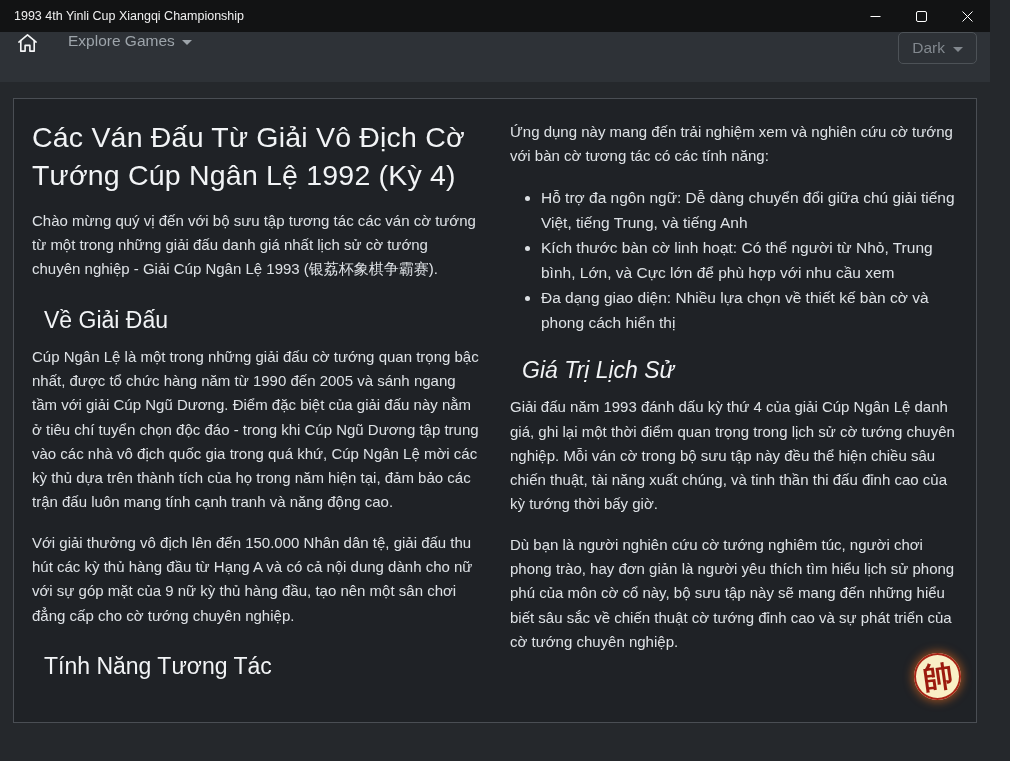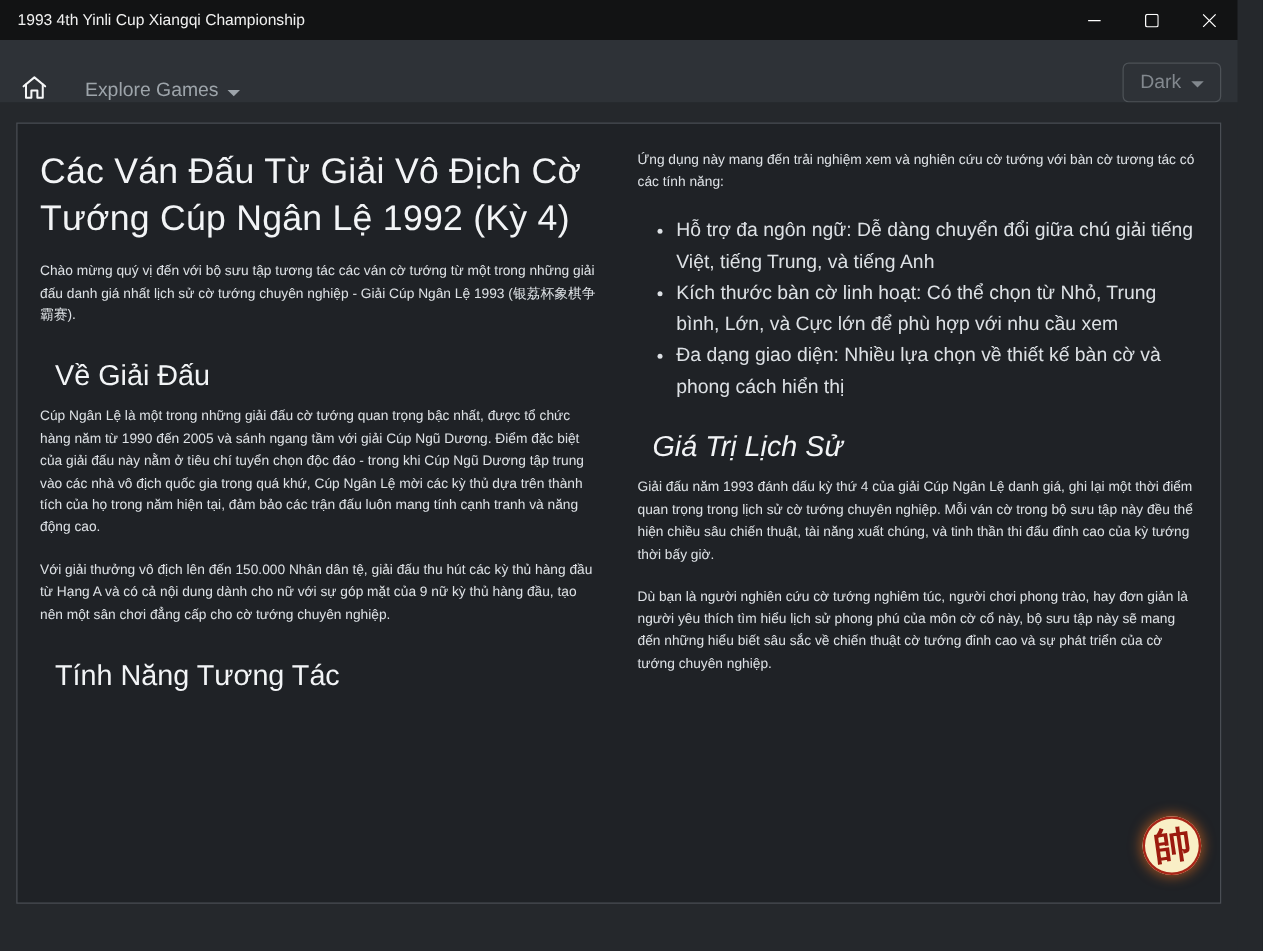--- a/index.html
+++ b/index.html
@@ -20,21 +20,21 @@
   .win-controls { display: flex; height: 100%; }
   .win-btn {
     width: 46px; height: 100%; background: transparent; border: none;
     display: flex; align-items: center; justify-content: center; color: #ffffff; padding: 0;
   }
   .win-btn svg { display: block; }
 
   
   .navbar {
     height: 50px; flex: 0 0 50px; background: #2e3237;
-    display: flex; align-items: flex-end; padding: 0 13px;
+    display: flex; align-items: flex-start; padding: 0 13px;
   }
   .home-link { display: flex; align-items: center; margin-left: 3px; cursor: pointer; }
   .nav-item {
     display: flex; align-items: center; gap: 7px; margin-left: 29px;
     color: #9da4aa; font-size: 15.5px; cursor: pointer;
   }
   .caret {
     width: 0; height: 0; display: inline-block;
     border-left: 5px solid transparent; border-right: 5px solid transparent;
     border-top: 5px solid #9da4aa; margin-top: 2px;
@@ -60,21 +60,21 @@
   h1 {
     font-size: 28.5px; font-weight: 500; color: #f2f4f6;
     line-height: 1.33; margin: 8px 0 14px 0; letter-spacing: 0.2px;
   }
   h2 {
     font-size: 23px; font-weight: 500; color: #f2f4f6;
     margin: 25px 0 11px 12px;
   }
   .col.right h2 { margin-top: 22px; font-style: italic; }
   p {
-    font-size: 11px; line-height: 1.62; color: #dde1e5;
+    font-size: 15px; line-height: 1.62; color: #dde1e5;
     margin: 0 0 16px 0;
   }
   .col.right p:first-child { margin-top: 9px; }
   ul {
     margin: 0 0 16px 0; padding-left: 31px;
     font-size: 15.5px; line-height: 1.62; color: #dde1e5;
   }
   li { margin: 0; }
 
   
@@ -143,21 +143,21 @@
         <h2>Về Giải Đấu</h2>
         <p>Cúp Ngân Lệ là một trong những giải đấu cờ tướng quan trọng bậc nhất, được tổ chức hàng năm từ 1990 đến 2005 và sánh ngang tầm với giải Cúp Ngũ Dương. Điểm đặc biệt của giải đấu này nằm ở tiêu chí tuyển chọn độc đáo - trong khi Cúp Ngũ Dương tập trung vào các nhà vô địch quốc gia trong quá khứ, Cúp Ngân Lệ mời các kỳ thủ dựa trên thành tích của họ trong năm hiện tại, đảm bảo các trận đấu luôn mang tính cạnh tranh và năng động cao.</p>
         <p>Với giải thưởng vô địch lên đến 150.000 Nhân dân tệ, giải đấu thu hút các kỳ thủ hàng đầu từ Hạng A và có cả nội dung dành cho nữ với sự góp mặt của 9 nữ kỳ thủ hàng đầu, tạo nên một sân chơi đẳng cấp cho cờ tướng chuyên nghiệp.</p>
         <h2>Tính Năng Tương Tác</h2>
       </div>
 
       <div class="col right">
         <p>Ứng dụng này mang đến trải nghiệm xem và nghiên cứu cờ tướng với bàn cờ tương tác có các tính năng:</p>
         <ul>
           <li>Hỗ trợ đa ngôn ngữ: Dễ dàng chuyển đổi giữa chú giải tiếng Việt, tiếng Trung, và tiếng Anh</li>
-          <li>Kích thước bàn cờ linh hoạt: Có thể chọn từ Nhỏ, Trung bình, Lớn, và Cực lớn để phù hợp với nhu cầu xem</li>
+          <li>Kích thước bàn cờ linh hoạt: Có thể người từ Nhỏ, Trung bình, Lớn, và Cực lớn để phù hợp với nhu cầu xem</li>
           <li>Đa dạng giao diện: Nhiều lựa chọn về thiết kế bàn cờ và phong cách hiển thị</li>
         </ul>
         <h2>Giá Trị Lịch Sử</h2>
         <p>Giải đấu năm 1993 đánh dấu kỳ thứ 4 của giải Cúp Ngân Lệ danh giá, ghi lại một thời điểm quan trọng trong lịch sử cờ tướng chuyên nghiệp. Mỗi ván cờ trong bộ sưu tập này đều thể hiện chiều sâu chiến thuật, tài năng xuất chúng, và tinh thần thi đấu đỉnh cao của kỳ tướng thời bấy giờ.</p>
         <p>Dù bạn là người nghiên cứu cờ tướng nghiêm túc, người chơi phong trào, hay đơn giản là người yêu thích tìm hiểu lịch sử phong phú của môn cờ cổ này, bộ sưu tập này sẽ mang đến những hiểu biết sâu sắc về chiến thuật cờ tướng đỉnh cao và sự phát triển của cờ tướng chuyên nghiệp.</p>
       </div>
 
       <div class="piece">
         <span>帥</span>
       </div>

